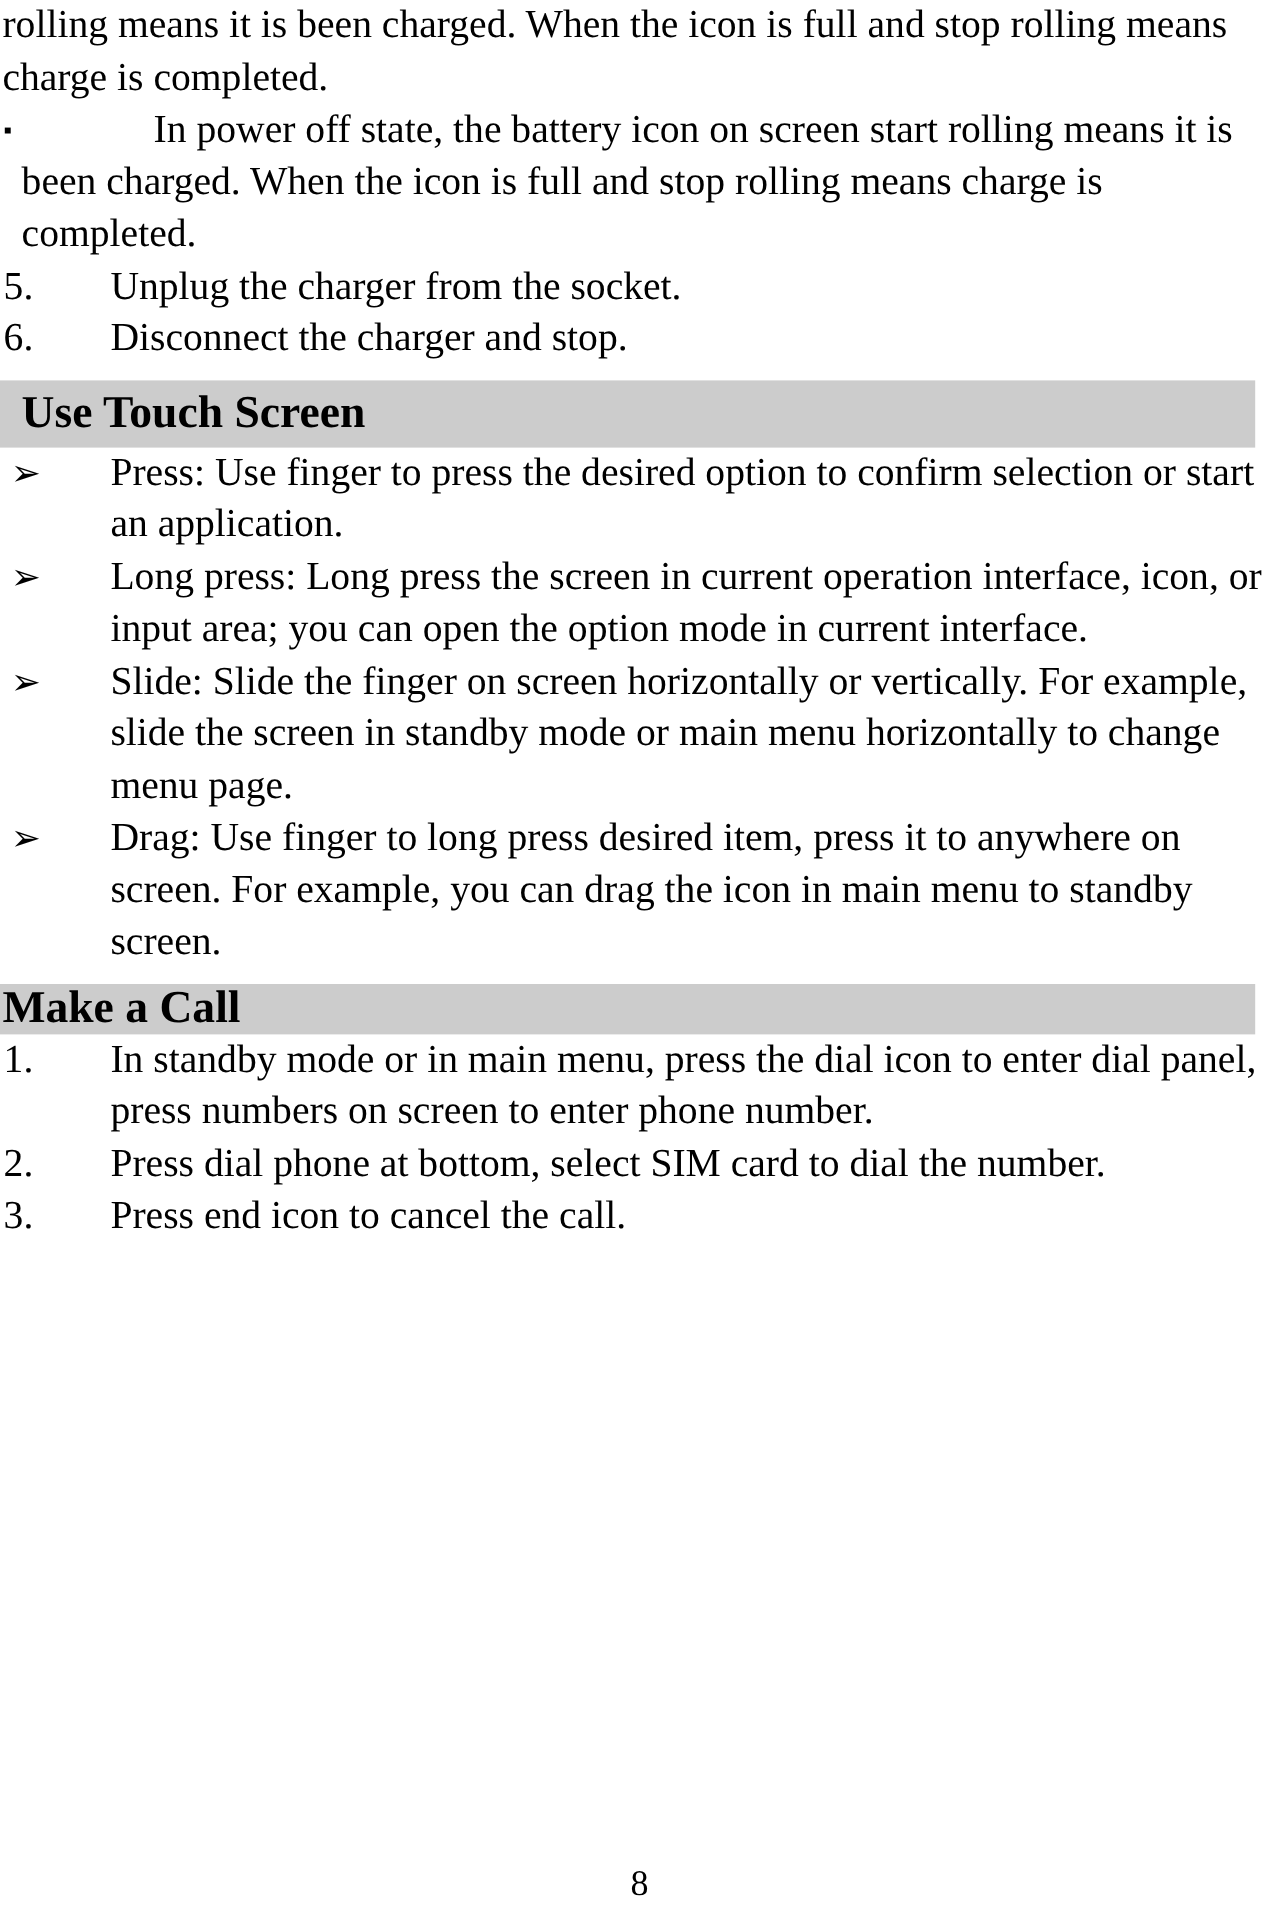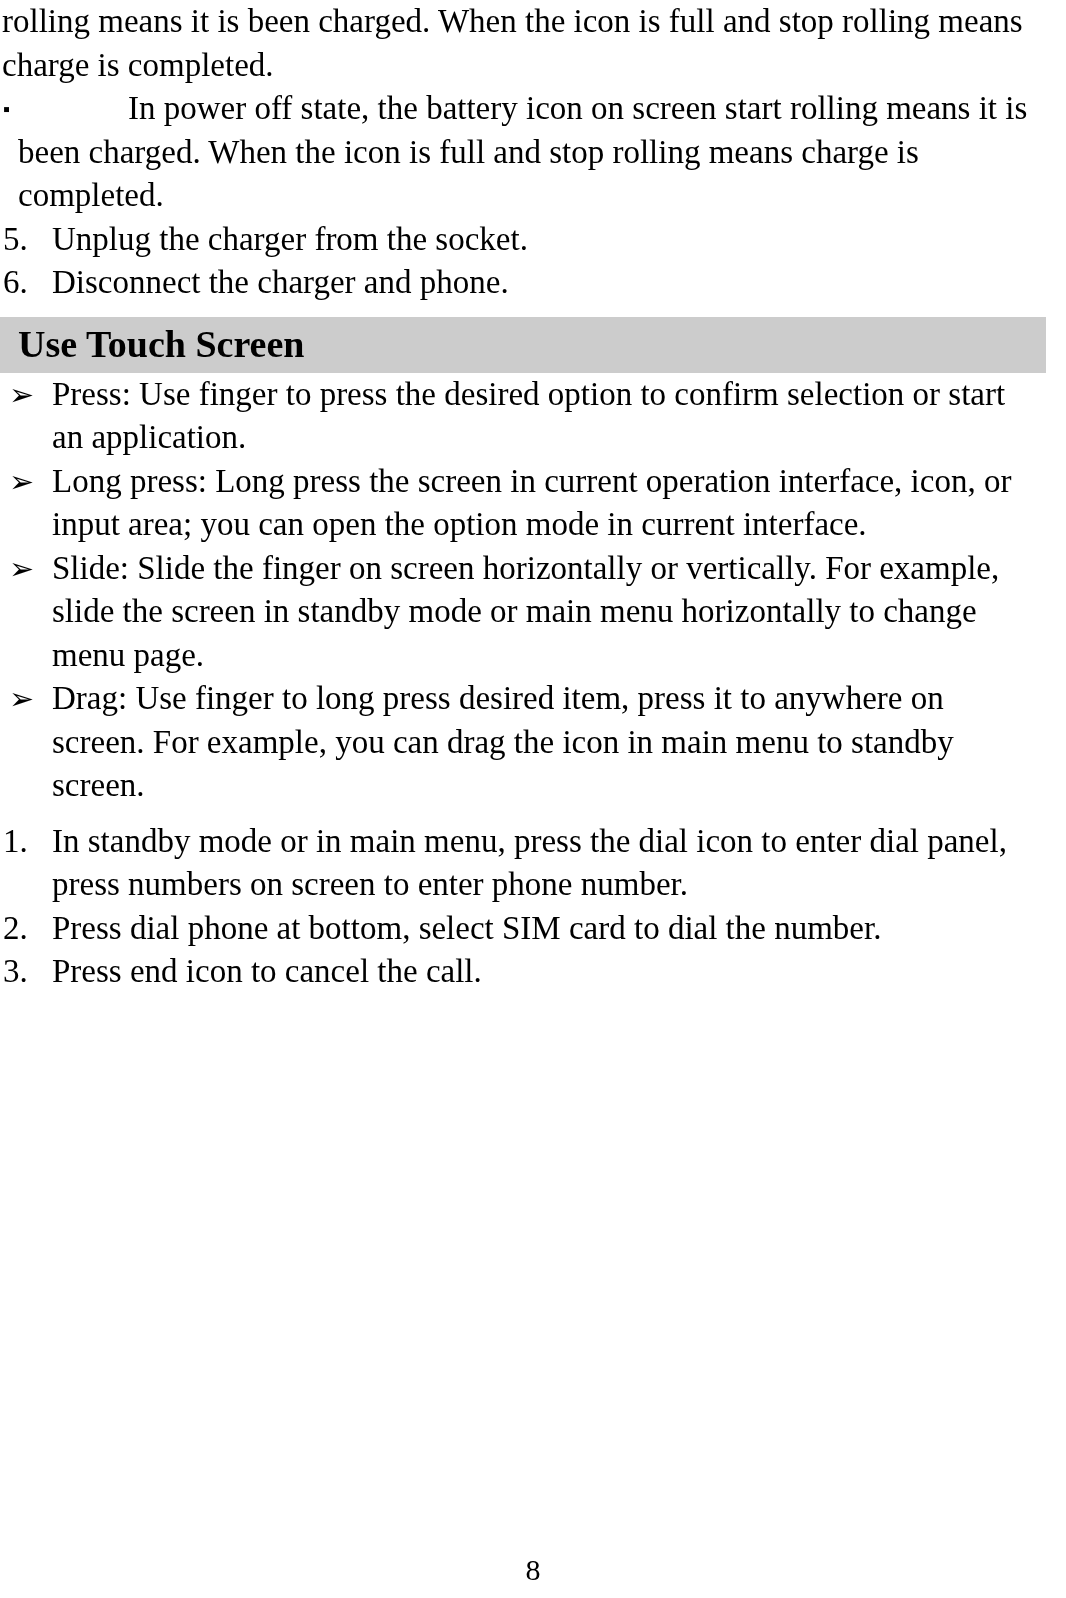--- a/index.html
+++ b/index.html
@@ -60,21 +60,21 @@
     position: absolute;
     left: 3px;
     top: 0;
     width: 70px;
     display: block;
     font-size: 33px;
     line-height: 43.5px;
   }
   .row .body {
     display: block;
-    margin-left: 52px;
+    margin-left: 92px;
     width: 966px;
     font-size: 33px;
     line-height: 43.5px;
   }
 
   
   .row-square {
     position: relative;
     width: 1056px;
     font-size: 33px;
@@ -149,21 +149,21 @@
       <span class="marker">▪</span>
       <span class="body">In power off state, the battery icon on screen start rolling means it is been charged. When the icon is full and stop rolling means charge is completed.</span>
     </div>
 
     <div class="row row-num">
       <span class="marker">5.</span>
       <span class="body">Unplug the charger from the socket.</span>
     </div>
     <div class="row row-num">
       <span class="marker">6.</span>
-      <span class="body">Disconnect the charger and phone.</span>
+      <span class="body">Disconnect the charger and stop.</span>
     </div>
 
     <div class="spacer-band-top"></div>
 
     <div class="band" style="height:56px;padding-left:18px;">
       <span class="band-title">Use Touch Screen</span>
     </div>
 
     <div class="row row-arrow">
       <span class="marker">➢</span>
@@ -177,20 +177,23 @@
       <span class="marker">➢</span>
       <span class="body">Slide: Slide the finger on screen horizontally or vertically. For example, slide the screen in standby mode or main menu horizontally to change menu page.</span>
     </div>
     <div class="row row-arrow">
       <span class="marker">➢</span>
       <span class="body">Drag: Use finger to long press desired item, press it to anywhere on screen. For example, you can drag the icon in main menu to standby screen.</span>
     </div>
 
     <div class="spacer-band-top"></div>
 
+    <div class="band" style="height:42px;">
+      <span class="band-title">Make a Call</span>
+    </div>
 
     <div class="row row-num">
       <span class="marker">1.</span>
       <span class="body">In standby mode or in main menu, press the dial icon to enter dial panel, press numbers on screen to enter phone number.</span>
     </div>
     <div class="row row-num">
       <span class="marker">2.</span>
       <span class="body">Press dial phone at bottom, select SIM card to dial the number.</span>
     </div>
     <div class="row row-num">

